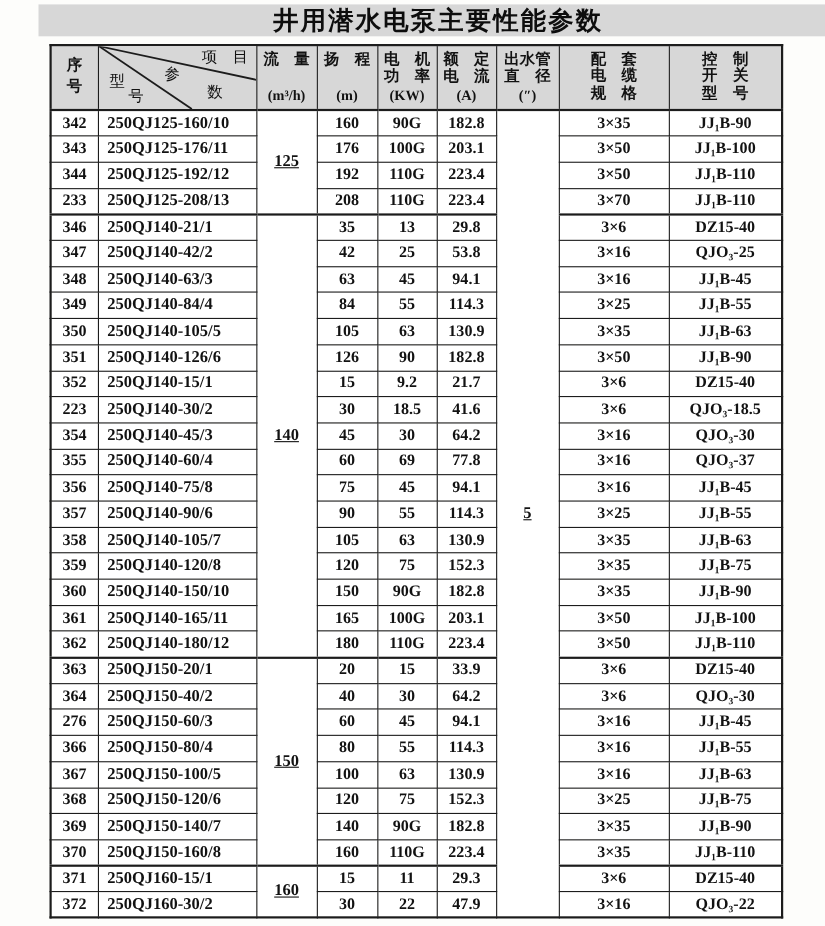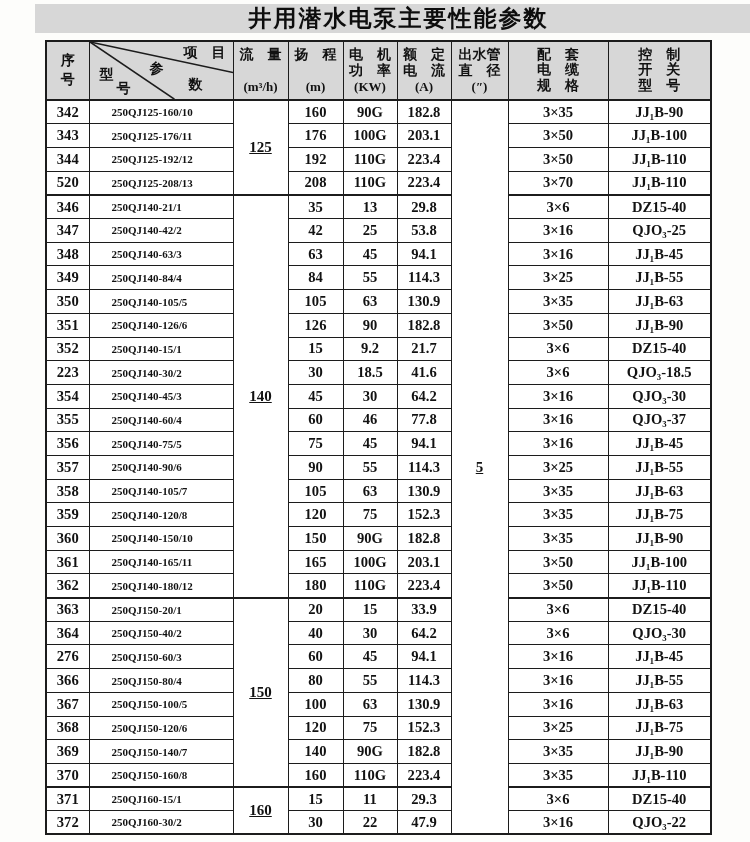--- a/index.html
+++ b/index.html
@@ -29,28 +29,28 @@
   }
   .hwrap { height:100%; display:flex; flex-direction:column; align-items:center; justify-content:space-between; padding:3px 0 4px 0; }
   .hwrap.center { justify-content:center; gap:3px; }
   .hline { line-height:1.1; white-space:nowrap; }
   .unit { font-size:13px; font-weight:bold; line-height:1.05; white-space:nowrap;text-align:right; }
   .ptable td {
     height:23.7px; text-align:center; vertical-align:middle;
     font-size:14.6px; font-weight:bold; padding:0 2px;
     background:#fff; white-space:nowrap; overflow:hidden;
   }
-  td.c-model { text-align:left; padding-left:22px; font-size:11px; }
+  td.c-model { text-align:left; padding-left:8px; font-size:15px; }
   td.c-flow, td.c-outlet { font-size:15px;text-decoration:underline; }
   tr.group-start td { border-top-width:2.5px; }
   
   th.diag { position:relative; padding:0; overflow:hidden; }
   .diag-svg { position:absolute; left:0; top:0; width:100%; height:100%; }
   .diag-svg line { stroke:#1c1c1c; stroke-width:1.6; }
-  th.diag span { position:absolute; font-size:14px; font-weight:bold; line-height:1; white-space:nowrap; }
+  th.diag span { position:absolute; font-size:14px; font-weight:normal; line-height:1; white-space:nowrap; }
   .d-item { top:4px; right:7px; }
   .d-p1 { top:20px; left:60px; }
   .d-p2 { top:36px; left:99px; }
   .d-m1 { top:26px; left:10px; }
   .d-m2 { top:40px; left:27px; }
 </style>
 </head>
 <body>
 
 <div class="title-band">井用潜水电泵主要性能参数</div>
@@ -159,21 +159,21 @@
       <tr>
         <td class="c-serial">344</td>
         <td class="c-model">250QJ125-192/12</td>
         <td class="c-num">192</td>
         <td class="c-num">110G</td>
         <td class="c-num">223.4</td>
         <td class="c-num">3×50</td>
         <td class="c-num">JJ₁B-110</td>
       </tr>
       <tr>
-        <td class="c-serial">520</td>
+        <td class="c-serial">233</td>
         <td class="c-model">250QJ125-208/13</td>
         <td class="c-num">208</td>
         <td class="c-num">110G</td>
         <td class="c-num">223.4</td>
         <td class="c-num">3×70</td>
         <td class="c-num">JJ₁B-110</td>
       </tr>
       <tr class="group-start">
         <td class="c-serial">346</td>
         <td class="c-model">250QJ140-21/1</td>
@@ -253,28 +253,28 @@
         <td class="c-num">45</td>
         <td class="c-num">30</td>
         <td class="c-num">64.2</td>
         <td class="c-num">3×16</td>
         <td class="c-num">QJO₃-30</td>
       </tr>
       <tr>
         <td class="c-serial">355</td>
         <td class="c-model">250QJ140-60/4</td>
         <td class="c-num">60</td>
-        <td class="c-num">46</td>
+        <td class="c-num">69</td>
         <td class="c-num">77.8</td>
         <td class="c-num">3×16</td>
         <td class="c-num">QJO₃-37</td>
       </tr>
       <tr>
         <td class="c-serial">356</td>
-        <td class="c-model">250QJ140-75/5</td>
+        <td class="c-model">250QJ140-75/8</td>
         <td class="c-num">75</td>
         <td class="c-num">45</td>
         <td class="c-num">94.1</td>
         <td class="c-num">3×16</td>
         <td class="c-num">JJ₁B-45</td>
       </tr>
       <tr>
         <td class="c-serial">357</td>
         <td class="c-model">250QJ140-90/6</td>
         <td class="c-num">90</td>

